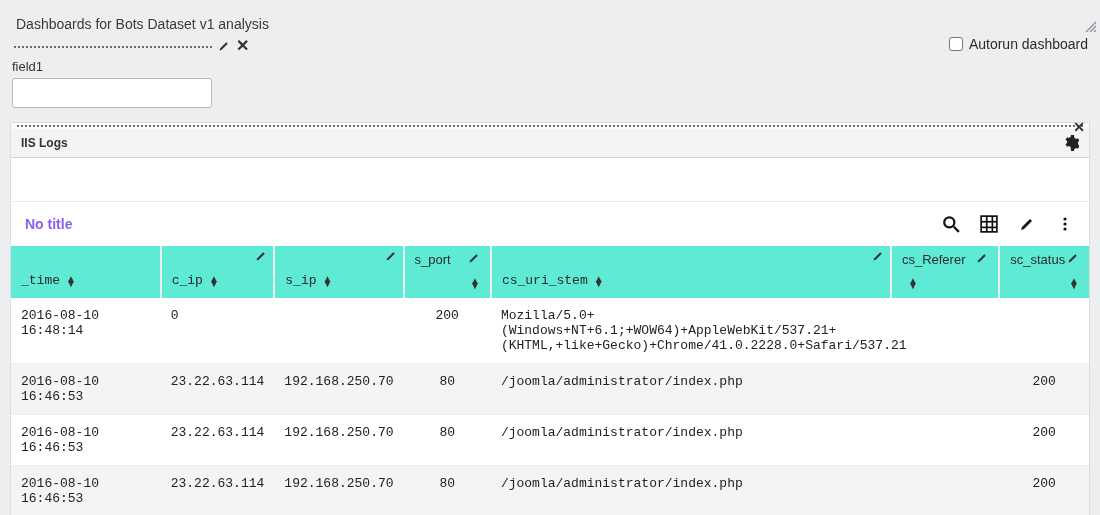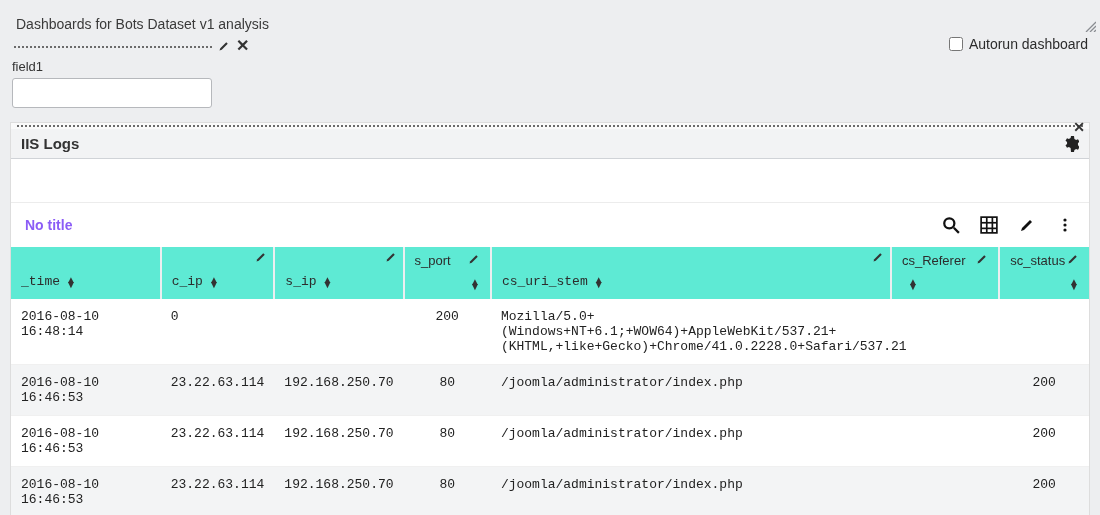--- a/index.html
+++ b/index.html
@@ -109,21 +109,21 @@
     }
     .panel-titlebar {
       display: flex;
       align-items: center;
       padding: 6px 10px;
       border-bottom: 1px solid #d0d3d7;
       background: #f2f3f4;
     }
     .panel-titlebar .panel-title {
       font-weight: 600;
-      font-size: 15px;
+      font-size: 12px;
       color: #333;
     }
     .panel-titlebar .spacer { flex: 1; }
     .panel-body-spacer {
       background: #fff;
       height: 44px;
       border-bottom: 1px solid #ececec;
     }
     .viz-header {
       display: flex;

